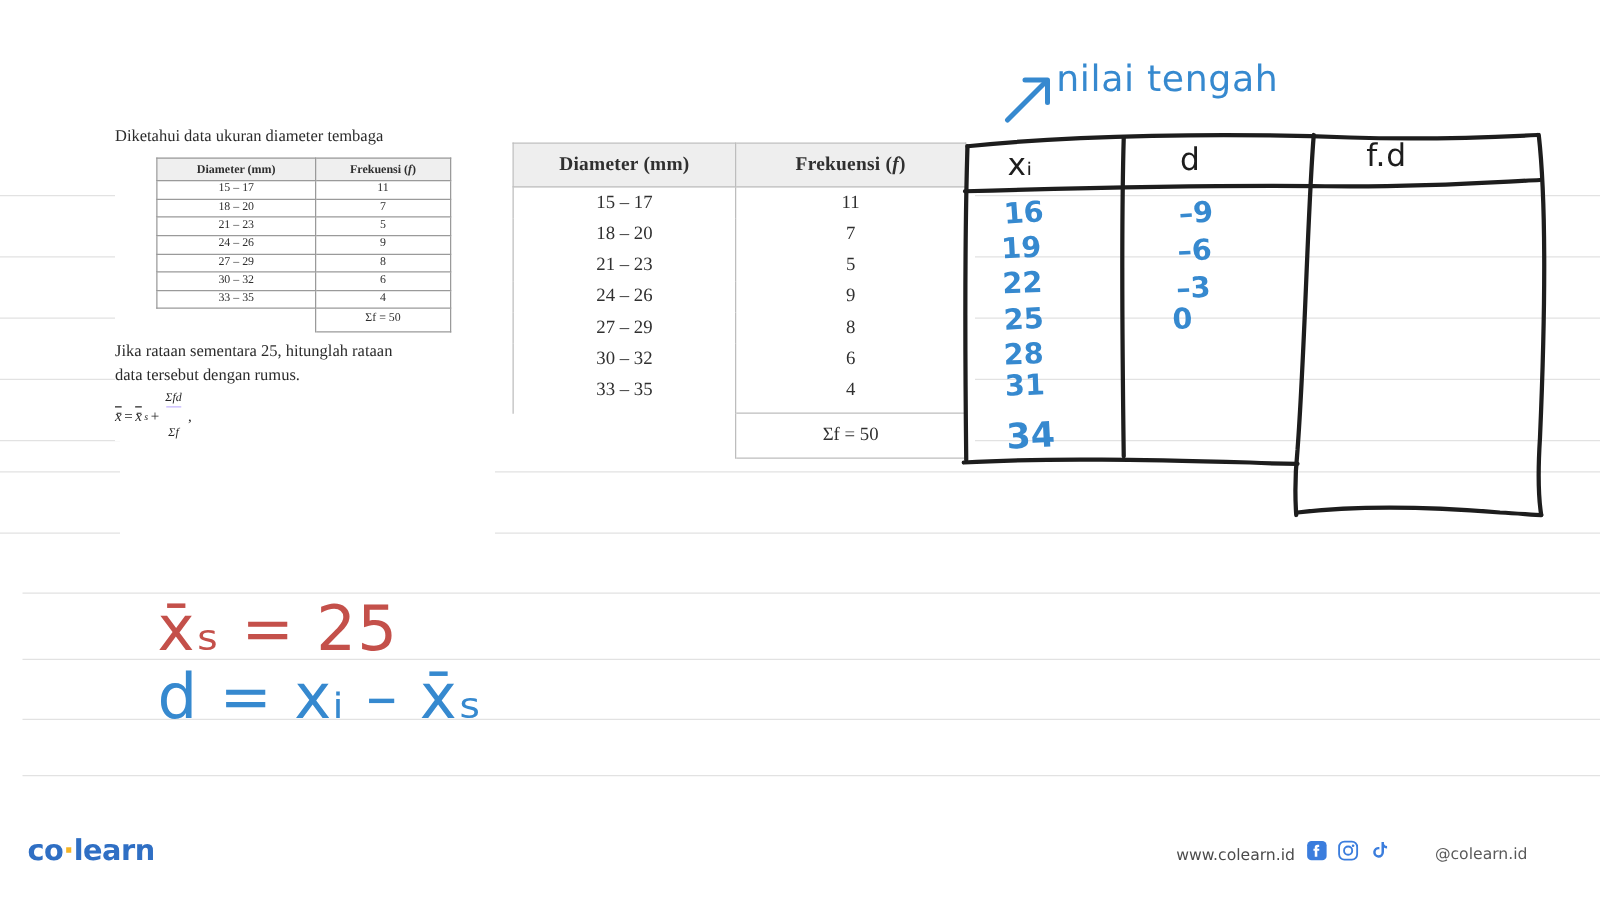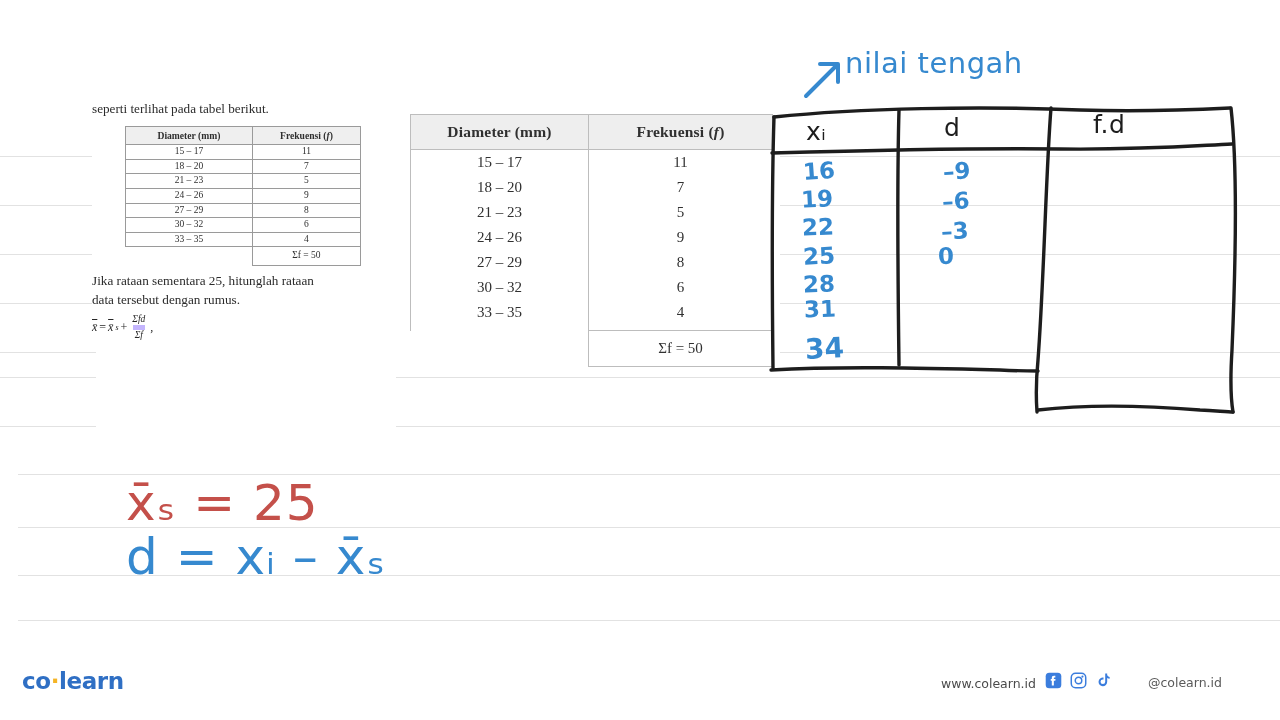--- a/index.html
+++ b/index.html
@@ -66,21 +66,21 @@
   .formula {
     margin-top: 6px;
     font-size: 12px;
     color: #262626;
     font-family: "Liberation Serif", serif;
     display: flex; align-items: center; gap: 2px;
   }
   .frac { display: inline-flex; flex-direction: column; align-items: center;
           vertical-align: middle; line-height: 1; margin: 0 1px; }
   .frac .num { font-size: 9.5px; padding: 0 2px 1px 2px; }
-  .frac .den { font-size: 9.5px; border-top: 5px solid #c4b5fd; padding: 1px 2px 0 2px; }
+  .frac .den { font-size: 9.5px; border-top: 1px solid #c4b5fd; padding: 17px 2px 0 2px; }
   .ital { font-style: italic; }
   .ovl { text-decoration: overline; }
   sub.s { font-size: 0.66em; font-style: italic; }
 
   
   #bigtable {
     position: absolute; left: 410px; top: 114px;
     z-index: 3;
     border-collapse: collapse;
     background: #ffffff;
@@ -167,21 +167,21 @@
   <div class="rule" style="left:396px; top:377px; width:884px;"></div>
 
   <div class="rule" style="left:396px; top:426px; width:884px;"></div>
   <div class="rule" style="left:18px;  top:474px; width:1262px;"></div>
   <div class="rule" style="left:18px;  top:527px; width:1262px;"></div>
   <div class="rule" style="left:18px;  top:575px; width:1262px;"></div>
   <div class="rule" style="left:18px;  top:620px; width:1262px;"></div>
 </div>
 
 <div id="problem">
-  <p>seperti terlihat pada tabel berikut.</p>
+  <p class="tight">Diketahui data ukuran diameter tembaga</p>
 
   <table class="minitable">
     <thead>
       <tr>
         <th>Diameter (mm)</th>
         <th>Frekuensi (<span class="ital">f</span>)</th>
       </tr>
     </thead>
     <tbody>
       <tr>

